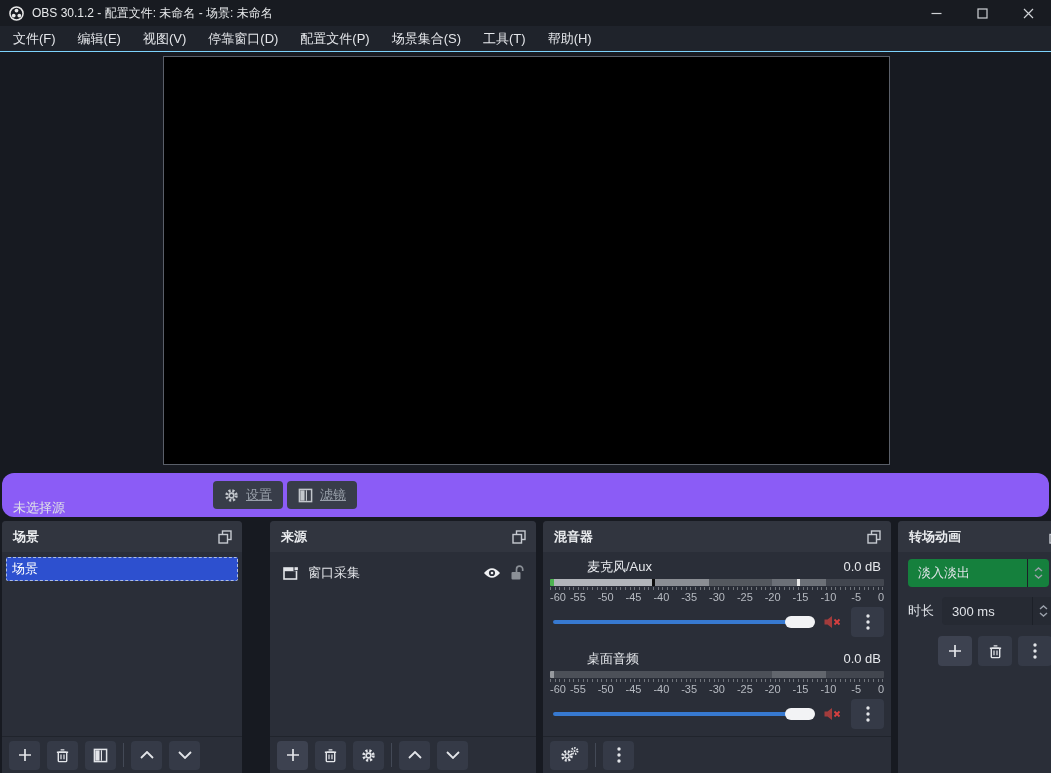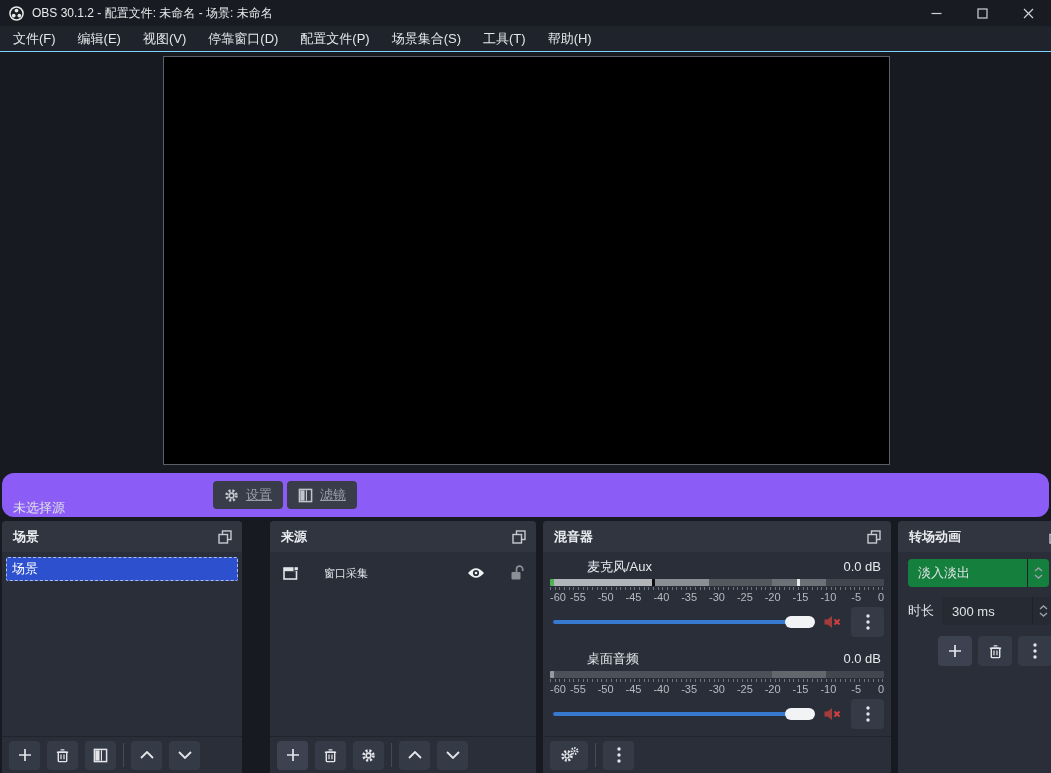--- a/index.html
+++ b/index.html
@@ -50,21 +50,21 @@
   .dock-toolbar { flex:none; height:37px; border-top:1px solid #20242c; display:flex; align-items:center; gap:7px; padding:0 7px; }
   .tb-btn { width:31px; height:29px; background:#353a47; border:none; border-radius:4px; display:flex; align-items:center; justify-content:center; flex:none; }
   .tb-btn.lighter { background:#3d4250; }
   .tb-sep { width:1px; height:24px; background:#434956; flex:none; }
 
   
   .scene-item { height:24px; margin:1px 0; background:#2d50cf; border:1px dashed #aebfe4; border-radius:2px;
                 display:flex; align-items:center; padding:0 5px; font-size:13px; color:#fff; }
 
   
-  .source-row { height:30px; display:flex; align-items:center; gap:25px; padding:0 8px 0 9px; margin-top:2px; font-size:11px; color:#e2e4e8; }
+  .source-row { height:30px; display:flex; align-items:center; gap:9px; padding:0 8px 0 9px; margin-top:2px; font-size:13px; color:#e2e4e8; }
   .source-row .label { flex:1; }
 
   
   .mixer-body { padding:4px 7px 0 7px; }
   .channel { margin-top:2px; }
   .channel + .channel { margin-top:13px; }
   .ch-head { display:flex; align-items:baseline; font-size:13px; color:#e6e8ec; padding:0 3px; margin-bottom:3px;margin-left:34px; }
   .ch-name { flex:1; }
   .ch-level { font-size:13px; }
   .meter-bar { height:7px; border-radius:1px; }

